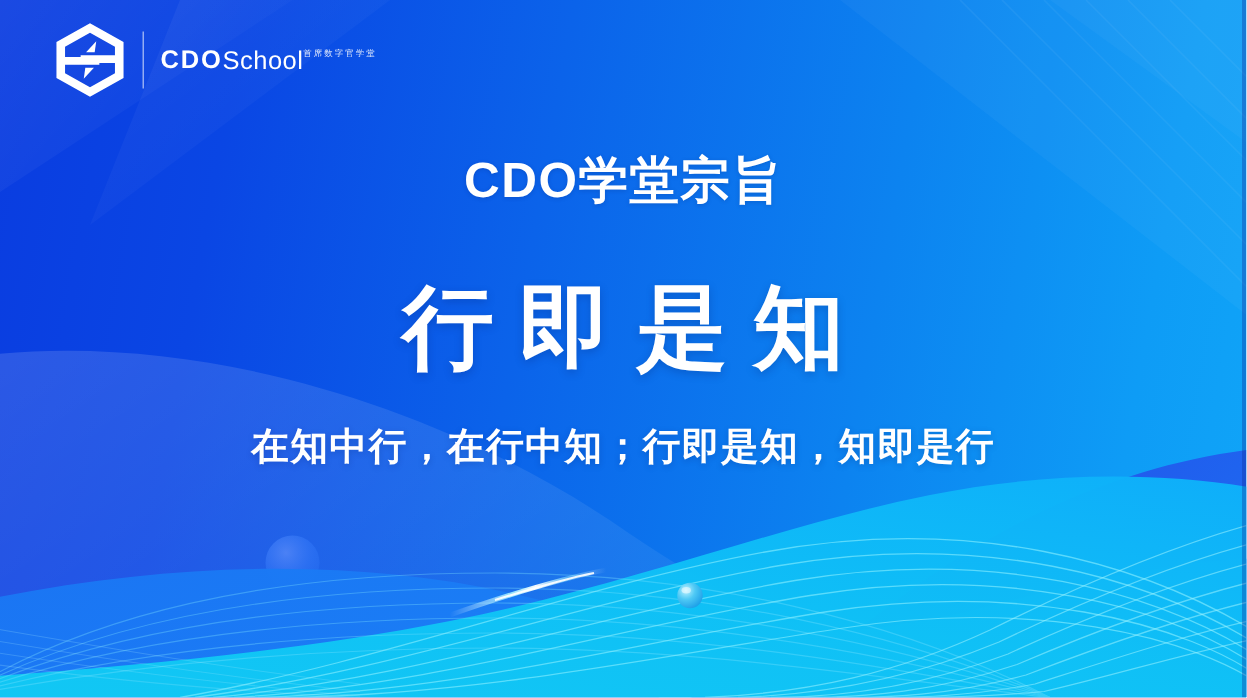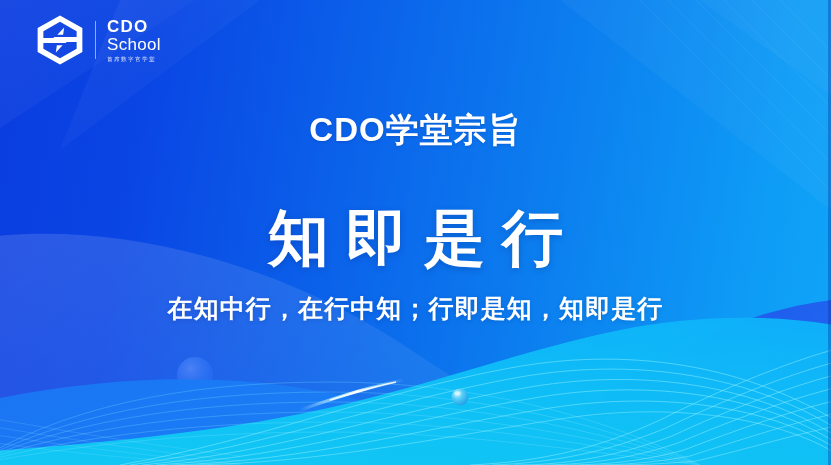--- a/index.html
+++ b/index.html
@@ -45,21 +45,21 @@
     flex: 0 0 auto;
   }
   .logo-divider {
     width: 1px;
     height: 38px;
     background: rgba(255,255,255,0.55);
     flex: 0 0 auto;
   }
   .logo-text {
     display: flex;
-    flex-direction: column;
+    flex-direction: row;
     justify-content: center;
     line-height: 1;
     padding-left: 2px;
   }
   .logo-line1 {
     color: #ffffff;
     font-size: 17px;
     font-weight: 700;
     letter-spacing: 1.2px;
     line-height: 1.02;
@@ -85,42 +85,42 @@
   
   .content {
     position: absolute;
     left: 0;
     top: 0;
     width: 100%;
     z-index: 5;
     text-align: center;
   }
   .slide-title {
-    margin: 12px;
+    margin: 2px;
     padding-top: 98px;
     color: #ffffff;
     font-size: 33px;
     font-weight: 700;
     letter-spacing: 1px;
     line-height: 1.2;
     text-shadow: 0 1px 3px rgba(0, 30, 110, 0.22);
   }
   .slide-headline {
     margin: 0;
     padding-top: 42px;
     color: #ffffff;
     font-size: 61px;
     font-weight: 800;
     letter-spacing: 17px;
     text-indent: 17px;
     line-height: 1.12;
     text-shadow: 0 2px 6px rgba(0, 30, 110, 0.25);
   }
   .slide-subline {
-    margin: 5px;
+    margin: 15px;
     padding-top: 16px;
     color: #ffffff;
     font-size: 25px;
     font-weight: 700;
     letter-spacing: 1.1px;
     line-height: 1.25;
     text-shadow: 0 1px 4px rgba(0, 30, 110, 0.22);
   }
 </style>
 </head>
@@ -263,17 +263,17 @@
     <div class="logo-divider"></div>
     <div class="logo-text">
       <span class="logo-line1">CDO</span>
       <span class="logo-line2">School</span>
       <span class="logo-sub">首席数字官学堂</span>
     </div>
   </div>
 
   <div class="content">
     <h1 class="slide-title">CDO学堂宗旨</h1>
-    <h2 class="slide-headline">知即是行</h2>
+    <h2 class="slide-headline">行即是知</h2>
     <p class="slide-subline">在知中行，在行中知；行即是知，知即是行</p>
   </div>
 
 </div>
 
 </body></html>

